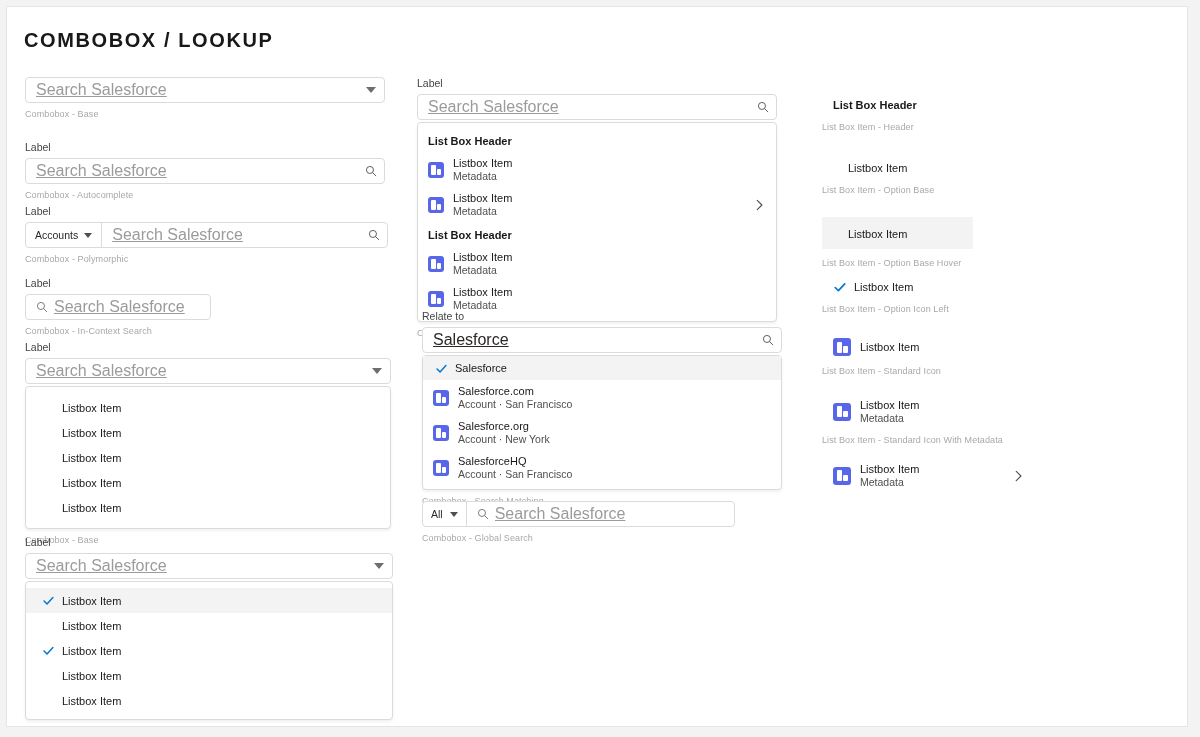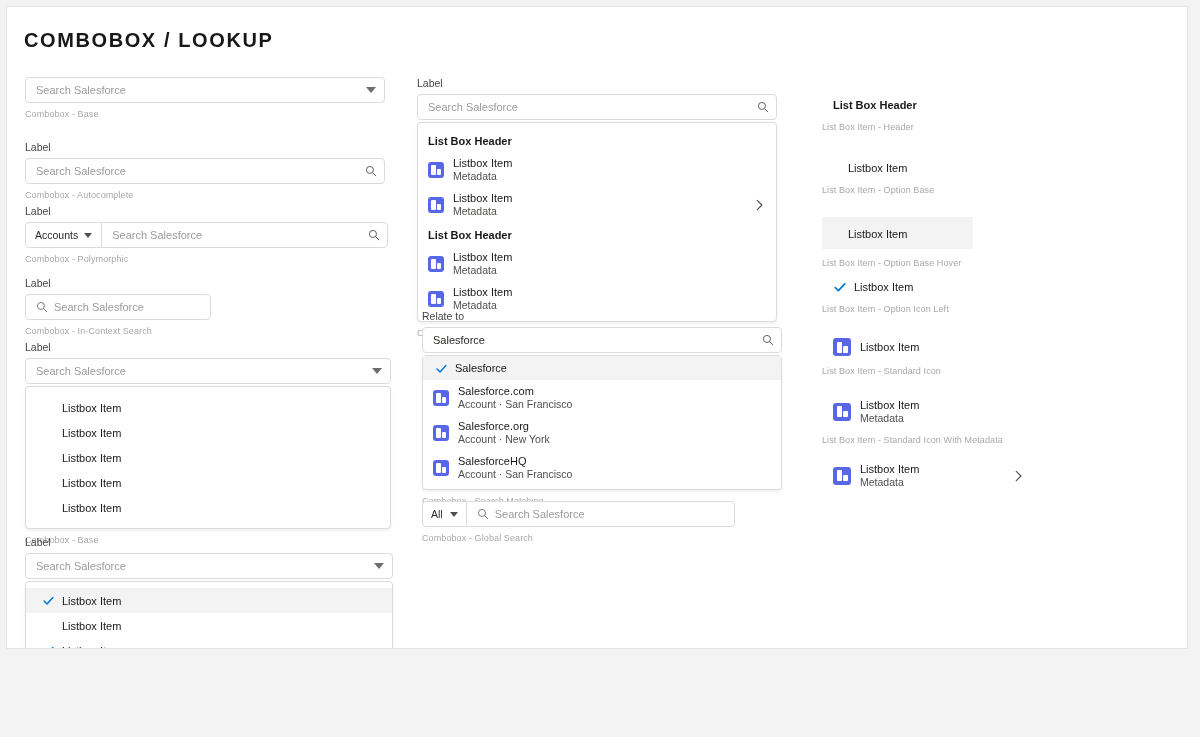--- a/index.html
+++ b/index.html
@@ -3,21 +3,21 @@
 <meta charset="utf-8">
 <style>
   html,body{margin:0;padding:0;}
   body{
     width:1200px;height:737px;
     background:#f3f3f3;
     font-family:"Liberation Sans", sans-serif;
     -webkit-font-smoothing:antialiased;
   }
   .page-card{
-    position:absolute;left:6px;top:6px;width:1182px;height:643px;
+    position:absolute;left:6px;top:6px;width:1182px;height:721px;
     background:#ffffff;border:1px solid #e5e5e5;box-sizing:border-box;
     overflow:hidden;
   }
   .page-title{
     position:absolute;left:17px;top:22px;
     font-size:20px;font-weight:700;letter-spacing:1.6px;color:#181818;
   }
 
   
   .col{position:absolute;top:0;}
@@ -34,22 +34,22 @@
     font-size:9px;color:#a8a8a8;margin-top:5px;line-height:12px;letter-spacing:.1px;
   }
 
   
   .input-row{
     position:relative;display:flex;align-items:center;
     height:26px;border:1px solid #dddbda;border-radius:4px;background:#fff;
     box-sizing:border-box;
   }
   .input-row .ph{
-    flex:1;font-size:11px;color:#9b9b9b;padding:0 10px;
-    white-space:nowrap;overflow:hidden;
+    flex:1;font-size:16px;color:#9b9b9b;padding:0 10px;
+    white-space:nowrap;overflow:hidden;text-decoration:underline;
   }
   .input-row .ph.filled{color:#2b2826;}
   .icon-right{
     width:26px;display:flex;align-items:center;justify-content:center;flex:0 0 26px;
   }
   .icon-left{
     width:26px;display:flex;align-items:center;justify-content:center;flex:0 0 24px;
     padding-left:4px;
   }
   .icon-left + .ph{padding-left:0;}

